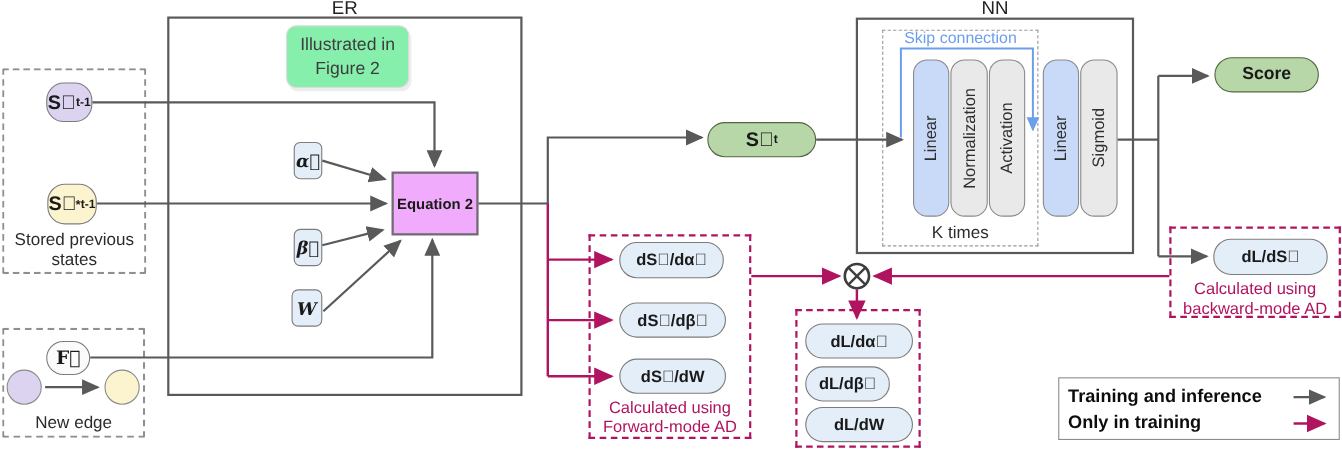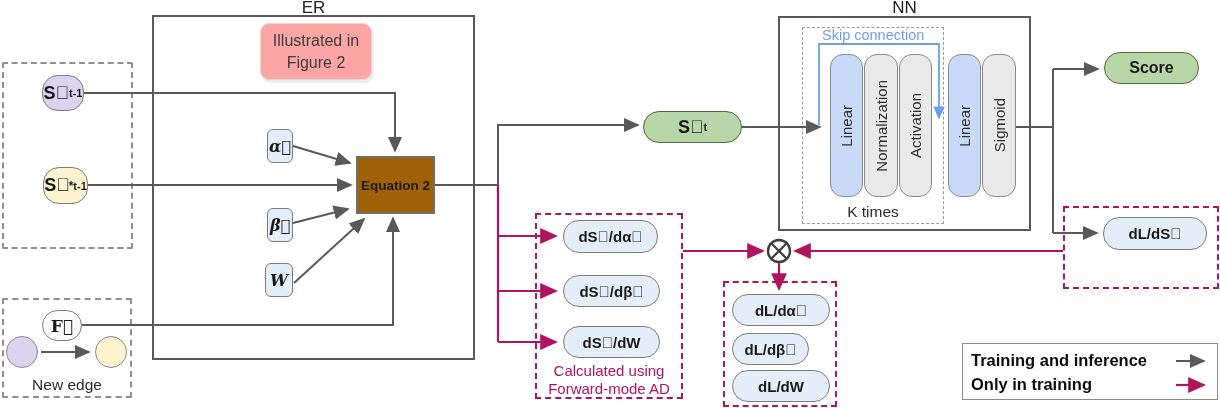--- a/index.html
+++ b/index.html
@@ -19,22 +19,22 @@
   .yellow{background:#fcf3cf;}
   .green{background:#b7d7a9; border:1.8px solid #54663f;}
   .lblue{background:#e4eef9;}
   .whitefill{background:#fbfbfb;}
   .statefont{font-size:18px; font-weight:bold;}
   .s-sub{font-size:11px; font-weight:bold; vertical-align:-6px;}
   .s-sup{font-size:12px; font-weight:bold; vertical-align:7px; margin-left:-1px;}
   .greek{font-family:"DejaVu Serif", serif; font-style:italic; font-weight:bold; font-size:16px;}
   .serifbold{font-family:"DejaVu Serif", serif; font-weight:bold; font-size:17px;}
   .deriv{font-weight:bold; font-size:15px;}
-  .eq2{background:#a16207; border:2px solid #6e6e6e; font-weight:bold; font-size:13.5px;}
-  .notebox{background:#fca5a5; border:1px solid #dcdcdc; border-radius:9px;
+  .eq2{background:#f0abfc; border:2px solid #6e6e6e; font-weight:bold; font-size:13.5px;}
+  .notebox{background:#86efac; border:1px solid #dcdcdc; border-radius:9px;
            box-shadow:2px 3px 0 rgba(0,0,0,0.07); font-size:16px; color:#3d3d3d;
            text-align:center; line-height:1.35;}
   .pill{border:1.5px solid #8a8a8a; border-radius:13px;}
   .pill-blue{background:#c9daf8;}
   .pill-gray{background:#e9e9e9;}
   .vtext{writing-mode:vertical-rl; transform:rotate(180deg); font-size:15px; color:#2e2e2e;}
   .caption-m{color:#b0135f; font-size:15px; text-align:center; line-height:1.2;}
   .small-label{font-size:15.5px; color:#2b2b2b; text-align:center; line-height:1.15;}
   .skiplabel{color:#6d9eeb; font-size:14.5px;}
   .legendbox{background:#ffffff; border:1.5px solid #8c8c8c;}
@@ -52,24 +52,26 @@
   <div class="abs solidbox" style="left:152px;top:15px;width:323px;height:345px;"></div>
   <div class="abs solidbox" style="left:778px;top:16px;width:253px;height:215px;"></div>
   <div class="abs dash-gray-thin" style="left:802px;top:27px;width:142px;height:197px;"></div>
   <div class="abs dash-magenta" style="left:535px;top:213px;width:148px;height:186px;"></div>
   <div class="abs dash-magenta" style="left:1063px;top:206px;width:156px;height:83px;"></div>
   <div class="abs dash-magenta" style="left:723px;top:281px;width:114px;height:126px;"></div>
   <div class="abs legendbox" style="left:962px;top:343px;width:256px;height:57px;"></div>
 
   <div class="abs title" style="left:152px;top:0px;width:323px;height:34px;">ER</div>
   <div class="abs title" style="left:778px;top:0px;width:253px;height:16px;">NN</div>
+  <div class="abs small-label" style="left:4px;top:210px;width:127px;">Stored previous states</div>
   <div class="abs small-label" style="left:2px;top:376px;width:130px;">New edge</div>
   <div class="abs small-label" style="left:802px;top:203px;width:142px;">K times</div>
   <div class="abs skiplabel" style="left:822px;top:27px;">Skip connection</div>
   <div class="abs caption-m" style="left:537px;top:362px;width:144px;">Calculated using Forward-mode AD</div>
+  <div class="abs caption-m" style="left:1066px;top:254px;width:150px;">Calculated using backward-mode AD</div>
 
   <div class="abs notebox flexc" style="left:260px;top:23px;width:112px;height:57px;">
     <span style="display:block;width:92px;">Illustrated in Figure 2</span>
   </div>
 
   <div class="abs node purple flexc" style="left:42px;top:75px;width:42px;height:36px;">
     <span class="statefont">S⃗</span>
       <span class="s-sub">t-1</span>
   </div>
   <div class="abs node yellow flexc" style="left:43px;top:167px;width:45px;height:37px;">

